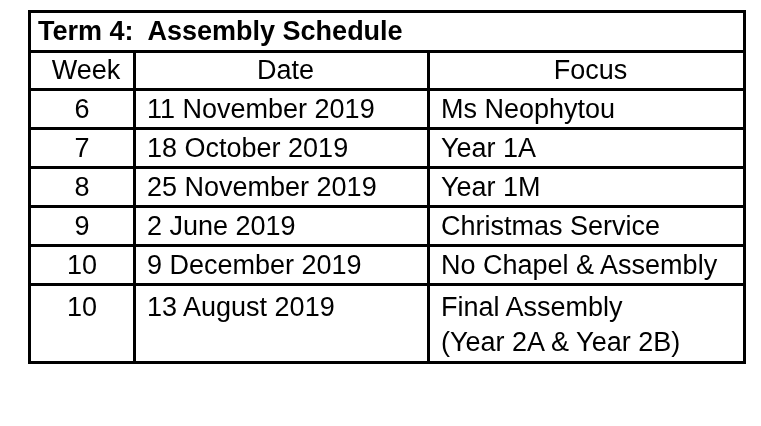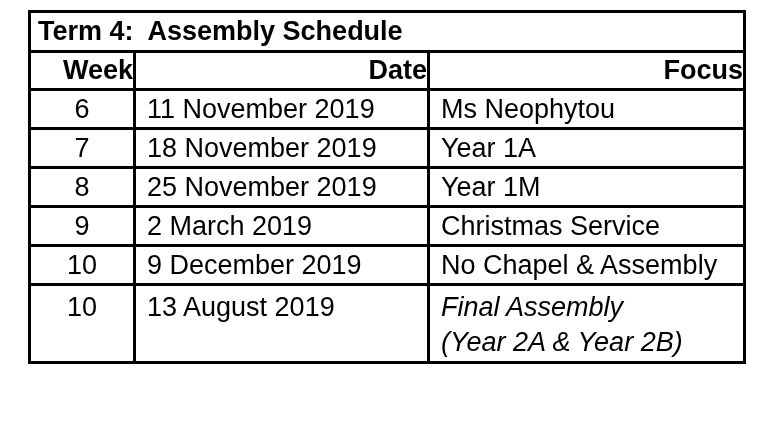--- a/index.html
+++ b/index.html
@@ -37,37 +37,37 @@
     white-space: pre;
   }
   .subtitle-cell {
     height: 39px;
     font-weight: bold;
     padding-left: 7px;
     white-space: pre;
   }
   .header-row th {
     height: 37px;
-    font-weight: bold;
-    text-align: right;
+    font-weight: normal;
+    text-align: center;
     padding-left: 8px;
   }
   .header-row th.week-h { padding-left: 8px; }
 
   .data-row td { height: 39px; }
   .cell-week  { text-align: center; }
   .cell-date  { text-align: left; padding-left: 11px; }
   .cell-focus { text-align: left; padding-left: 11px; }
 
   .last-row td {
     height: 78px;
     vertical-align: top;
     padding-top: 4px;
   }
-  .focus-line { display: block; line-height: 35px; font-style: italic; }
+  .focus-line { display: block; line-height: 35px; }
 </style>
 </head>
 <body>
 
 <table class="schedule-table">
   <colgroup>
     <col class="col-week">
     <col class="col-date">
     <col class="col-focus">
   </colgroup>
@@ -81,31 +81,31 @@
       <th>Focus</th>
     </tr>
 
     <tr class="data-row">
       <td class="cell-week">6</td>
       <td class="cell-date">11 November 2019</td>
       <td class="cell-focus">Ms Neophytou</td>
     </tr>
     <tr class="data-row">
       <td class="cell-week">7</td>
-      <td class="cell-date">18 November 2019</td>
+      <td class="cell-date">18 October 2019</td>
       <td class="cell-focus">Year 1A</td>
     </tr>
     <tr class="data-row">
       <td class="cell-week">8</td>
       <td class="cell-date">25 November 2019</td>
       <td class="cell-focus">Year 1M</td>
     </tr>
     <tr class="data-row">
       <td class="cell-week">9</td>
-      <td class="cell-date">2 March 2019</td>
+      <td class="cell-date">2 June 2019</td>
       <td class="cell-focus">Christmas Service</td>
     </tr>
     <tr class="data-row">
       <td class="cell-week">10</td>
       <td class="cell-date">9 December 2019</td>
       <td class="cell-focus">No Chapel &amp; Assembly</td>
     </tr>
     <tr class="data-row last-row">
       <td class="cell-week">10</td>
       <td class="cell-date">13 August 2019</td>

